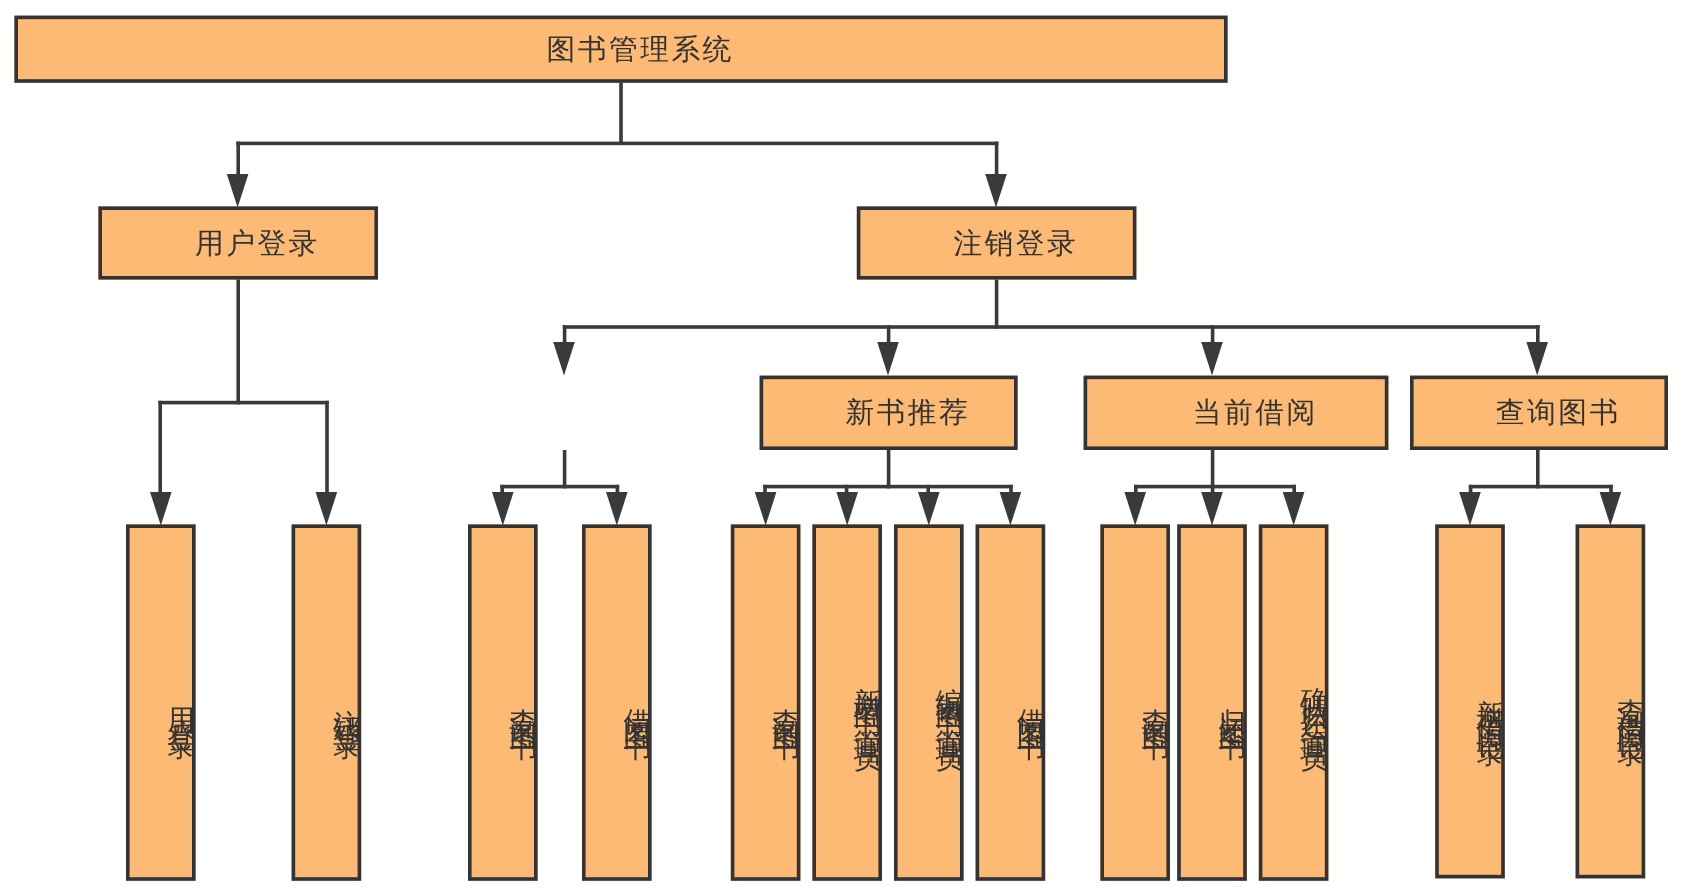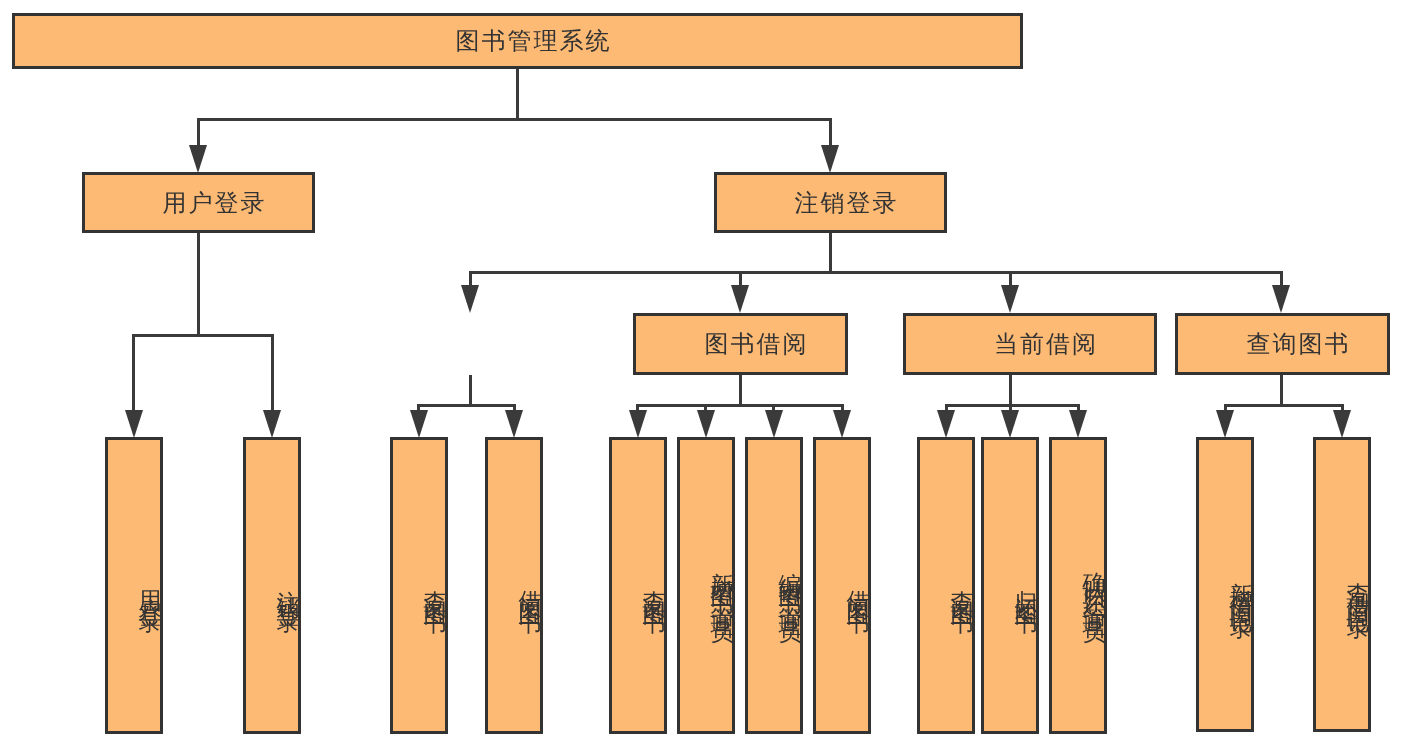--- a/index.html
+++ b/index.html
@@ -71,21 +71,21 @@
   </div>
 
   <div class="box" style="left:82px;top:172px;width:233px;height:61px">
     <span class="h-label">用户登录</span>
   </div>
   <div class="box" style="left:714px;top:172px;width:233px;height:61px">
     <span class="h-label">注销登录</span>
   </div>
 
   <div class="box" style="left:633px;top:313px;width:215px;height:62px">
-    <span class="h-label">图书借阅</span>
+    <span class="h-label">新书推荐</span>
   </div>
   <div class="box" style="left:903px;top:313px;width:254px;height:62px">
     <span class="h-label">当前借阅</span>
   </div>
   <div class="box" style="left:1175px;top:313px;width:215px;height:62px">
     <span class="h-label">查询图书</span>
   </div>
 
   <div class="box" style="left:105px;top:437px;width:58px;height:297px">
     <span class="v-label">用户登录</span>

